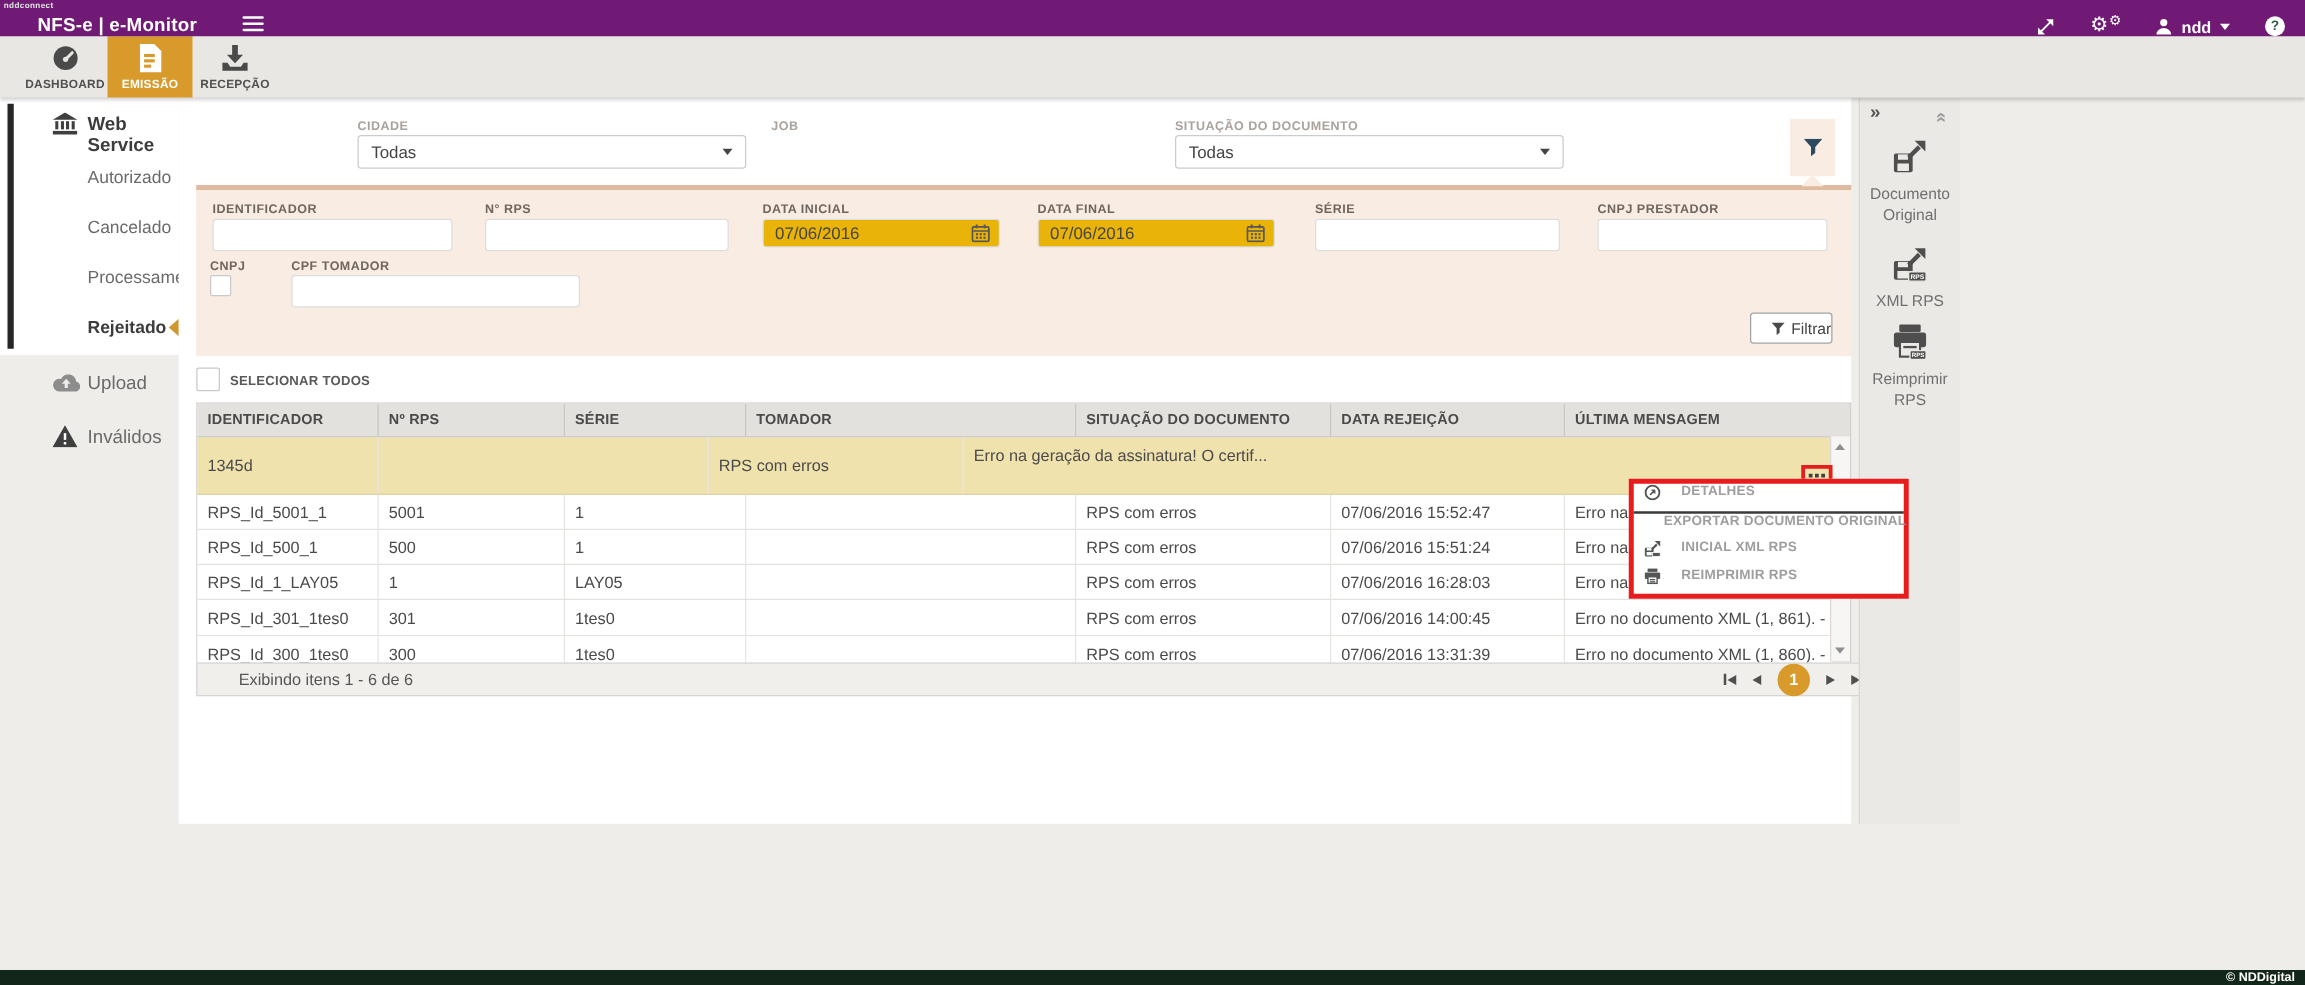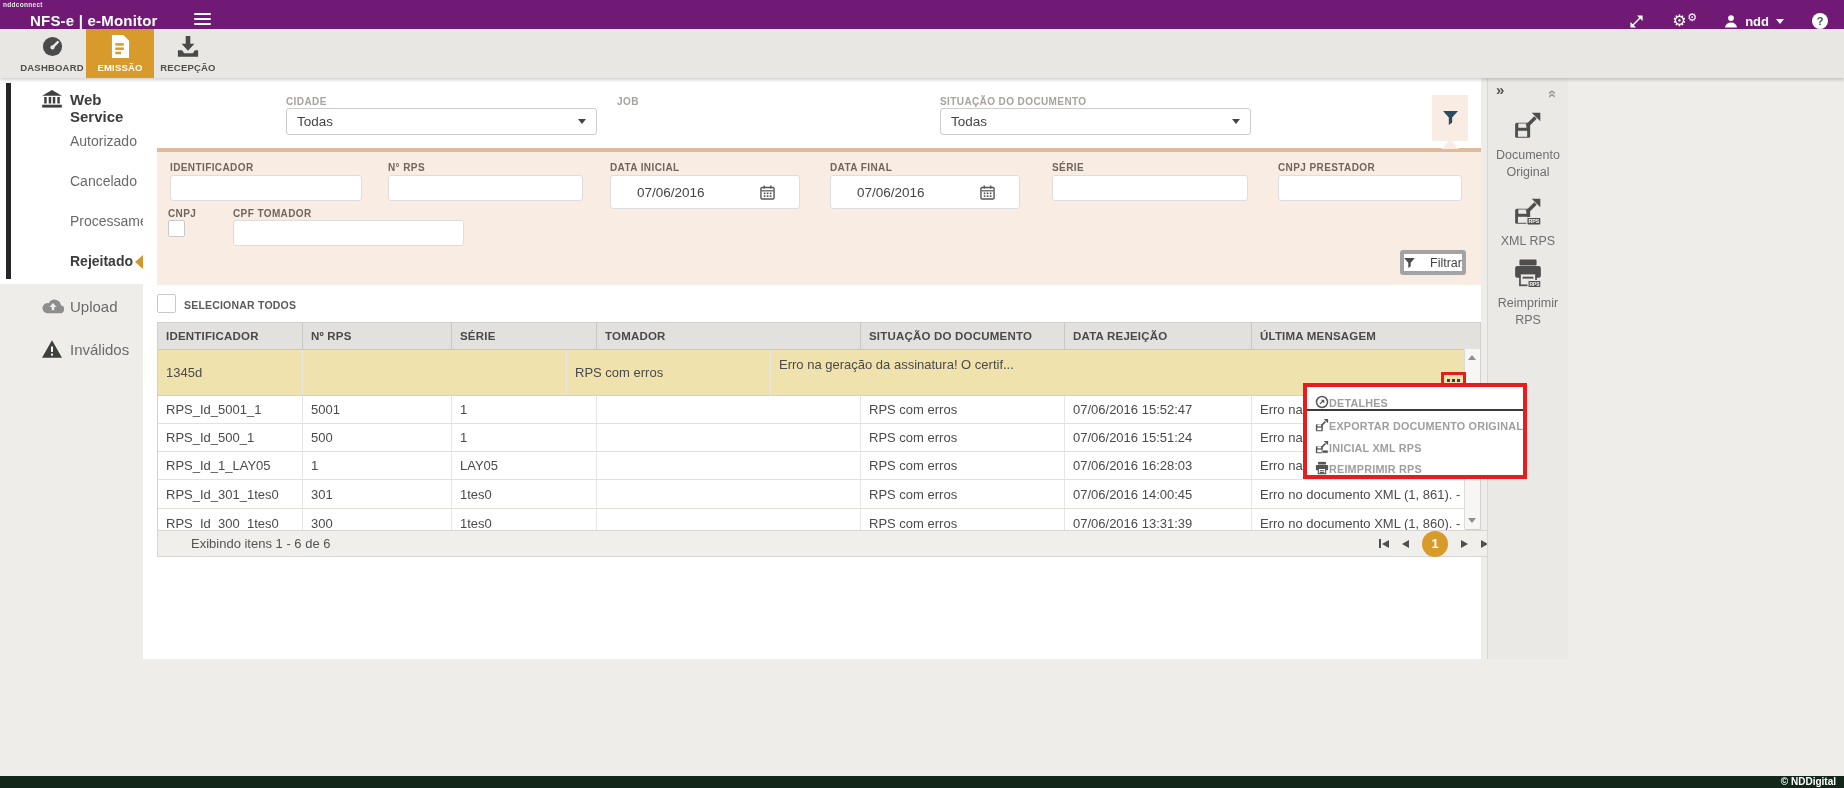--- a/index.html
+++ b/index.html
@@ -42,24 +42,24 @@
   
   .mainpanel{position:absolute;left:143px;top:78px;width:1338px;height:581px;background:#fff}
   .flabel{position:absolute;font-size:10px;font-weight:bold;color:#a9a29c;letter-spacing:.4px}
   .peach .flabel{color:#6e6660}
   .selbox{position:absolute;height:27px;background:#fff;border:1px solid #ccc;border-radius:3px;display:flex;align-items:center;padding:0 10px;font-size:13.5px;color:#444;cursor:pointer;box-sizing:border-box}
   .selcaret{margin-left:auto;width:0;height:0;border-left:4.5px solid transparent;border-right:4.5px solid transparent;border-top:5.5px solid #444}
   .funnelbtn{position:absolute;left:1289px;top:17px;width:36px;height:46px;background:#f9ece2;display:flex;align-items:center;justify-content:center;cursor:pointer;z-index:3}
   .funnel-notch{position:absolute;left:1298px;top:62px;width:0;height:0;border-left:9px solid transparent;border-right:9px solid transparent;border-bottom:9px solid #f9ece2;z-index:4}
   .peach{position:absolute;left:14px;top:70px;width:1324px;height:137px;background:#f9ece2;border-top:4px solid #e0ba9e;box-sizing:border-box}
   .finput{position:absolute;height:26px;border:1px solid #ddd;border-radius:3px;background:#fff;box-sizing:border-box;font-family:"Liberation Sans",sans-serif;font-size:13.5px;color:#444;padding:0 8px;outline:none}
-  .fwrap{position:absolute;height:34px;border:1px solid #ddd;border-radius:3px;background:#ffffff;box-sizing:border-box;display:flex;align-items:center;padding:0 24px}
+  .fwrap{position:absolute;height:23px;border:1px solid #ddd;border-radius:3px;background:#eab308;box-sizing:border-box;display:flex;align-items:center;padding:0 7px}
   .fwrap input{flex:1;border:none;outline:none;font-family:"Liberation Sans",sans-serif;font-size:13.5px;color:#444;min-width:0;background:transparent}
   .chk{position:absolute;background:#fff;border:1px solid #c9c9c9;border-radius:2px;cursor:pointer;box-sizing:border-box}
-  .filtrarbtn{position:absolute;left:1243px;top:98px;width:66px;height:25px;background:#fff;border:4px solid #a3a3a3;border-radius:3px;display:flex;align-items:center;justify-content:space-between;gap:5px;font-size:12.5px;color:#444;cursor:pointer;box-sizing:border-box}
+  .filtrarbtn{position:absolute;left:1243px;top:98px;width:66px;height:25px;background:#fff;border:1px solid #a3a3a3;border-radius:3px;display:flex;align-items:center;justify-content:flex-end;gap:5px;font-size:12.5px;color:#444;cursor:pointer;box-sizing:border-box}
   .selectall-label{position:absolute;left:41px;top:221px;font-size:10.5px;font-weight:bold;color:#5a5a5a;letter-spacing:.2px}
 
   
   .grid{position:absolute;left:14px;top:244px;width:1324px;height:208px;border:1px solid #d2d0cd;box-sizing:border-box}
   .g-head{display:flex;height:26px;background:#e3e1de;border-bottom:1px solid #c9c7c4}
   .g-head .c{font-size:11.5px;font-weight:bold;color:#4a4a4a;display:flex;align-items:center;padding-left:8px;border-right:1px solid #c9c7c4;box-sizing:border-box;letter-spacing:.2px;overflow:hidden;white-space:nowrap}
   .g-row{display:flex;background:#fff;border-bottom:1px solid #e4e2df;font-size:13px;color:#4a4a4a}
   .g-row .c{display:flex;align-items:center;padding-left:8px;border-right:1px solid #e8e6e3;box-sizing:border-box;white-space:nowrap;overflow:hidden}
   .g-row.sel{background:#f0e2ad;border-bottom:1px solid #ddd3a6}
   .c1{width:145px}.c2{width:149px}.c3{width:145px}.c4{width:264px}.c5{width:204px}.c6{width:187px}.c7{flex:1;border-right:none!important}
@@ -74,31 +74,31 @@
   .pgtext{margin-left:33px}
   .pgctrl{margin-left:auto;display:flex;align-items:center;gap:13px;padding-right:38px}
   .pgbtn{display:flex;align-items:center;cursor:pointer;gap:1px}
   .pbar{width:2px;height:9px;background:#4f4f4f}
   .tl{width:0;height:0;border-top:4.5px solid transparent;border-bottom:4.5px solid transparent;border-right:7px solid #4f4f4f}
   .tr{width:0;height:0;border-top:4.5px solid transparent;border-bottom:4.5px solid transparent;border-left:7px solid #4f4f4f}
   .pgnum{width:26px;height:26px;border-radius:50%;background:#d79a2b;color:#fff;font-weight:bold;font-size:13px;display:flex;align-items:center;justify-content:center;cursor:pointer}
 
   
   .ctxmenu{position:absolute;left:1303px;top:383px;width:224px;height:96px;background:#fff;border:4px solid #e71c1c;box-sizing:border-box;z-index:10;display:flex;flex-direction:column}
-  .cm-item{flex:1;display:flex;align-items:flex-end;gap:0;padding-left:8px;font-size:10.8px;font-weight:bold;color:#9e9e9e;letter-spacing:.2px;cursor:pointer;white-space:nowrap}
+  .cm-item{flex:1;display:flex;align-items:flex-start;gap:16px;padding-left:8px;font-size:10.8px;font-weight:bold;color:#9e9e9e;letter-spacing:.2px;cursor:pointer;white-space:nowrap}
   .cm-item.first{border-bottom:2px solid #3a3a3a}
 
   
   .rightbar{position:absolute;left:1487px;top:78px;width:81px;height:581px;background:#ebe9e6;border-left:1px solid #d9d7d4;box-sizing:border-box}
   .rb-collapse{position:absolute;left:8px;top:3px;font-size:15px;color:#555;font-weight:bold;cursor:pointer}
   .rb-item{position:absolute;left:0;width:100%;display:flex;flex-direction:column;align-items:center;gap:7px;cursor:pointer}
   .rb-label{width:72px;text-align:center;font-size:12.5px;color:#6f6f6f;line-height:1.35}
 
   
-  .pagefooter{position:absolute;left:0;bottom:0;width:100%;height:12px;background:#13261a;display:flex;align-items:flex-start;justify-content:flex-end;padding-right:8px;box-sizing:border-box;font-size:10px;font-weight:bold;color:#fff}
+  .pagefooter{position:absolute;left:0;bottom:0;width:100%;height:12px;background:#13261a;display:flex;align-items:center;justify-content:flex-end;padding-right:8px;box-sizing:border-box;font-size:10px;font-weight:bold;color:#fff}
 </style>
 </head>
 <body>
 
 <div class="app">
 
   <div class="topbar">
     <span class="minilogo">nddconnect</span>
     <span class="apptitle">NFS-e | e-Monitor</span>
     <div class="burger">

